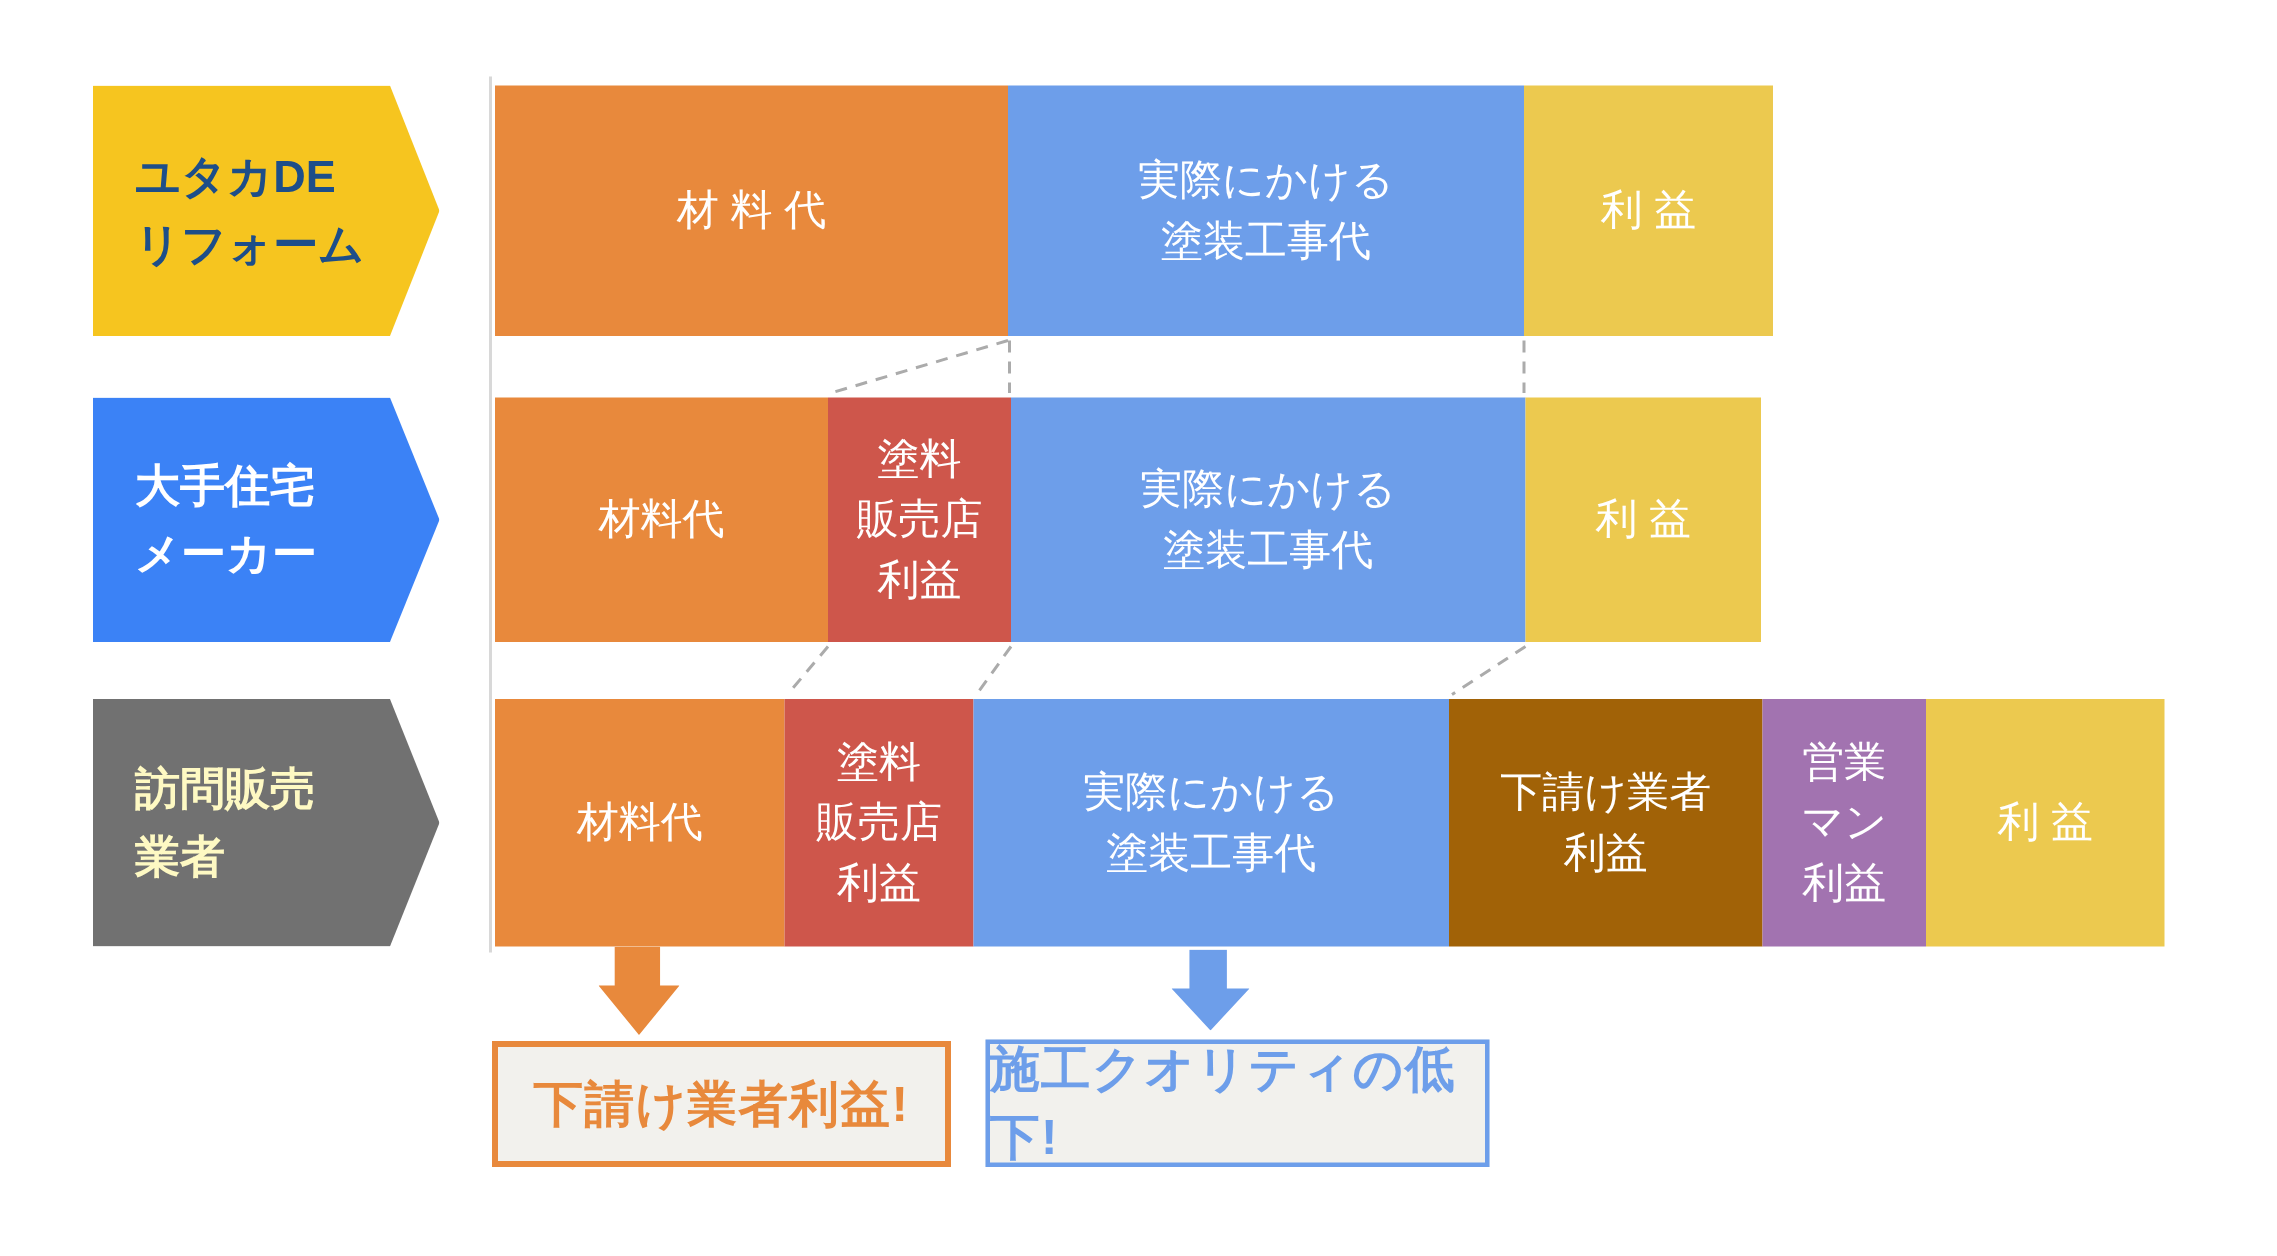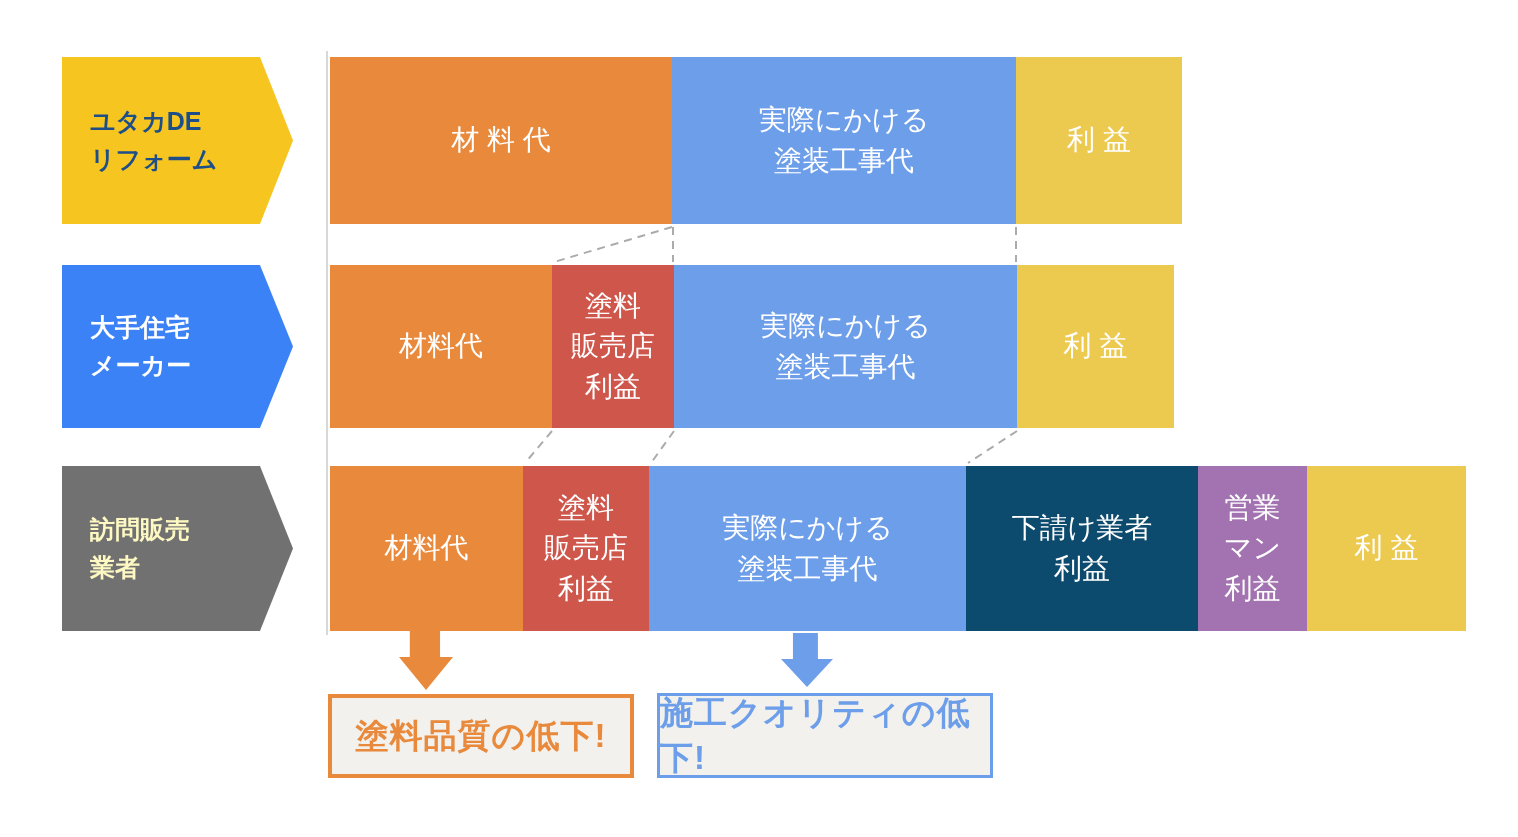--- a/index.html
+++ b/index.html
@@ -15,21 +15,21 @@
   #row0 { top:57px;  height:167px; }
   #row1 { top:265px; height:163px; }
   #row2 { top:466px; height:165px; }
 
   
   .row-label {
     position:absolute; left:62px; top:0; width:231px; height:100%;
     clip-path:polygon(0 0, 85.7% 0, 100% 50%, 85.7% 100%, 0 100%);
     display:flex; align-items:center;
     padding-left:28px; padding-right:40px;
-    font-size:25px; font-weight:bold; line-height:1.5;
+    font-size:30px; font-weight:bold; line-height:1.5;
     white-space:pre-line;
     filter:drop-shadow(1px 2px 2px rgba(0,0,0,0.18));
   }
 
   
   .bar { position:absolute; left:330px; top:0; height:100%; display:flex; }
   .segment {
     height:100%; display:flex; align-items:center; justify-content:center;
     color:#ffffff; font-size:28px; line-height:1.45; text-align:center;
     white-space:pre-line; flex:0 0 auto;
@@ -94,37 +94,37 @@
   <div class="row" id="row2">
     <div class="row-label" style="background: rgb(113, 113, 113); color: #fef9c3;">訪問販売
 業者</div>
     <div class="bar">
         <div class="segment" style="width: 193px; background: rgb(232, 137, 60);">材料代</div>
         <div class="segment" style="width: 126px; background: rgb(206, 86, 75);">塗料
 販売店
 利益</div>
         <div class="segment" style="width: 317px; background: rgb(109, 158, 234);">実際にかける
 塗装工事代</div>
-        <div class="segment" style="width: 232px; background: #0c4a6e;">下請け業者
+        <div class="segment" style="width: 209px; background: #a16207;">下請け業者
 利益</div>
         <div class="segment" style="width: 109px; background: rgb(162, 115, 176);">営業
 マン
 利益</div>
         <div class="segment" style="width: 159px; background: rgb(236, 201, 79);">利 益</div>
       </div>
   </div>
 
   <svg class="connectors" width="1518" height="837" viewBox="0 0 1518 837">
     <line class="connector" x1="672" y1="227" x2="554" y2="262" stroke="#ABABAB"></line>
     <line class="connector" x1="673" y1="227" x2="673" y2="262" stroke="#ABABAB"></line>
     <line class="connector" x1="1016" y1="227" x2="1016" y2="262" stroke="#ABABAB"></line>
     <line class="connector" x1="552" y1="431" x2="525" y2="463" stroke="#ABABAB"></line>
     <line class="connector" x1="674" y1="431" x2="651" y2="463" stroke="#ABABAB"></line>
     <line class="connector" x1="1017" y1="431" x2="968" y2="463" stroke="#ABABAB"></line>
   </svg>
 
   <div class="down-arrow" id="down-arrow-paint" style="background: rgb(232, 137, 60);"></div>
   <div class="down-arrow" id="down-arrow-construction" style="background: rgb(109, 158, 234);"></div>
 
-  <div class="callout" id="callout0" style="border-color: rgb(232, 137, 60); color: rgb(232, 137, 60); background: rgb(242, 241, 237);">塗料品質の低下!</div>
+  <div class="callout" id="callout0" style="border-color: rgb(232, 137, 60); color: rgb(232, 137, 60); background: rgb(242, 241, 237);">下請け業者利益!</div>
   <div class="callout" id="callout1" style="border-color: rgb(109, 158, 234); color: rgb(109, 158, 234); background: rgb(242, 241, 237);">施工クオリティの低下!</div>
 
 </div>
 
 </body></html>

